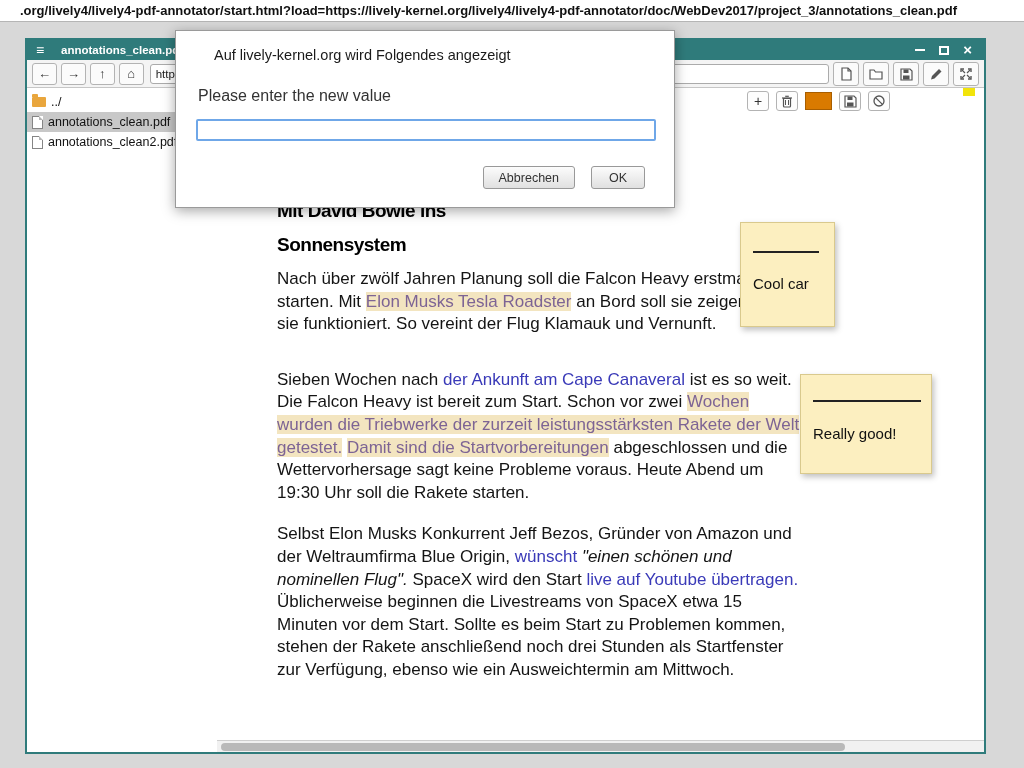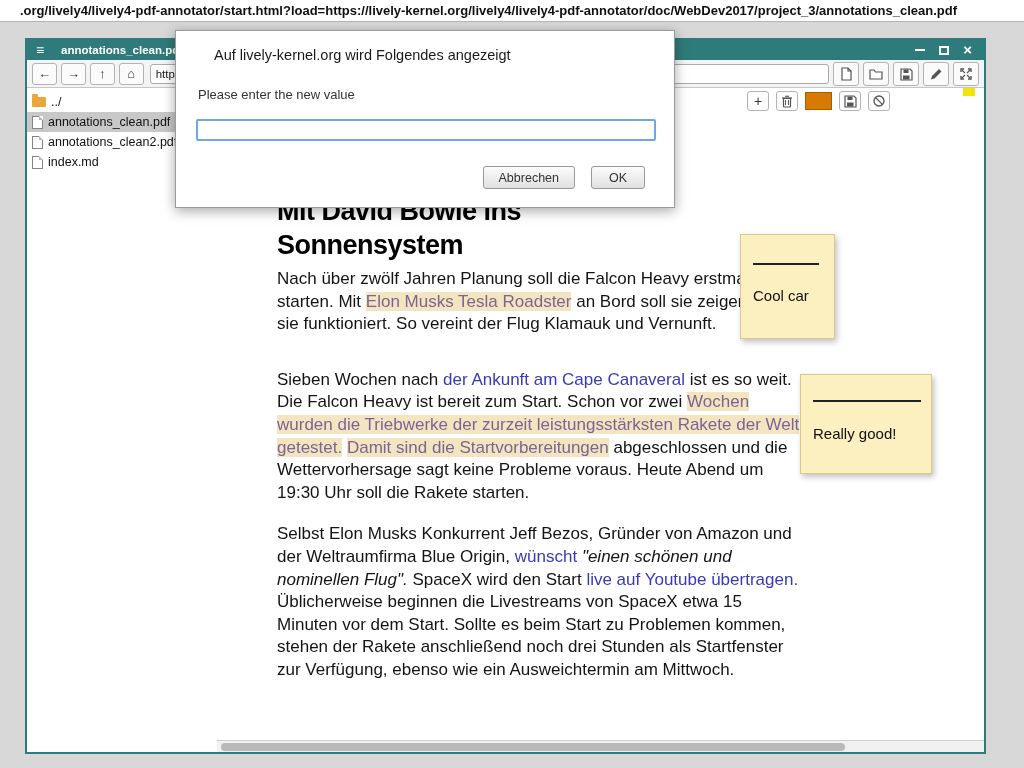--- a/index.html
+++ b/index.html
@@ -51,49 +51,49 @@
 
   
   .anno-toolbar { position:absolute; top:3px; left:530px; display:flex; gap:7px; align-items:center; }
   .abtn { min-width:22px; height:20px; background:#fdfdfd; border:1px solid #b3b3b3; border-radius:3px;
           display:flex; align-items:center; justify-content:center; font-size:14px; color:#333; padding:0 3px; }
   .swatch { width:27px; height:18px; background:var(--accent-orange,#d97a00); border:1px solid #a85e00; }
   .yellow-marker { position:absolute; top:0px; left:746px; width:12px; height:8px; background:var(--yellow-marker,#f2e40a); }
 
   
   .pdf-text { position:absolute; left:60px; top:106px; width:525px; }
-  .doc-title { font-size:27px; font-weight:bold; line-height:34px; color:#000; letter-spacing:-0.5px; margin-bottom:6px; }
+  .doc-title { font-size:19px; font-weight:bold; line-height:34px; color:#000; letter-spacing:-0.5px; margin-bottom:6px; }
   .pdf-text p { font-size:17px; line-height:22.6px; color:#141414; }
   .pdf-text p.p1 { margin-bottom:33px; }
   .pdf-text p.p2 { margin-bottom:19px; }
   .run-link { color:var(--link,#3a3ab8); }
   .run-hl { background:var(--hl-bg,#f3e5c0); color:var(--hl-text,#7d6494); }
   .run-em { font-style:italic; }
 
   
   .note { position:absolute; background:var(--note-bg,#fcefc0); border:1px solid #d9c98d;
           box-shadow:2px 3px 6px rgba(0,0,0,0.25); }
-  .note1 { left:523px; top:134px; width:95px; height:105px;margin-top:12px; }
+  .note1 { left:523px; top:134px; width:95px; height:105px; }
   .note2 { left:583px; top:286px; width:132px; height:100px; }
   .note-line { position:absolute; left:12px; border-top:2px solid #222; }
   .note1 .note-line { top:28px; width:66px; }
   .note2 .note-line { top:25px; width:108px; }
   .note-text { position:absolute; left:12px; font-size:15px; color:#111; }
   .note1 .note-text { top:52px; }
   .note2 .note-text { top:50px; }
 
   
   .hscroll { position:absolute; left:0; right:0; bottom:0; height:12px; background:#f1f1f1; border-top:1px solid #cfcfcf; }
   .hthumb { position:absolute; left:4px; top:2px; width:624px; height:8px; background:#b9b9b9; border-radius:4px; }
 
   
   .dialog { position:absolute; left:175px; top:30px; width:500px; height:178px; background:#fff;
             border:1px solid #9a9a9a; box-shadow:0 3px 12px rgba(0,0,0,0.35); z-index:50; }
   .dlg-title { position:absolute; left:38px; top:16px; font-size:14.5px; color:#1a1a1a; }
-  .dlg-msg { position:absolute; left:22px; top:56px; font-size:13px; color:#333; }
+  .dlg-msg { position:absolute; left:22px; top:56px; font-size:16px; color:#333; }
   .dlg-input { position:absolute; left:20px; top:88px; width:460px; height:22px;
                border:2px solid #6fa7e8; border-radius:2px; padding:0 5px; font-size:13px;
                font-family:"Liberation Sans",sans-serif; outline:none; }
   .dlg-btns { position:absolute; right:29px; top:135px; display:flex; gap:16px; }
   .dlg-btns button { height:23px; padding:0 15px; background:linear-gradient(#fcfcfc,#e0e0e0);
                      border:1px solid #999; border-radius:3px; font-size:12.5px; color:#333;
                      font-family:"Liberation Sans",sans-serif; }
   .dlg-btns button.ok { min-width:54px; }
 </style>
 </head>
@@ -160,24 +160,20 @@
         <span class="fico-folder"></span>
         <span>../</span>
       </div>
       <div class="srow selected">
         <span class="fico-file"></span>
         <span>annotations_clean.pdf</span>
       </div>
       <div class="srow">
         <span class="fico-file"></span>
         <span>annotations_clean2.pdf</span>
-      </div>
-      <div class="srow">
-        <span class="fico-file"></span>
-        <span>index.md</span>
       </div>
     </div>
 
     <div class="content">
 
       <div class="anno-toolbar">
         <span class="abtn">+</span>
         <span class="abtn">
           <svg viewBox="0 0 14 14">
               <path d="M3.5 4.5h7V12a1 1 0 0 1-1 1h-5a1 1 0 0 1-1-1z" fill="none" stroke="#555" stroke-width="1.2"></path>

